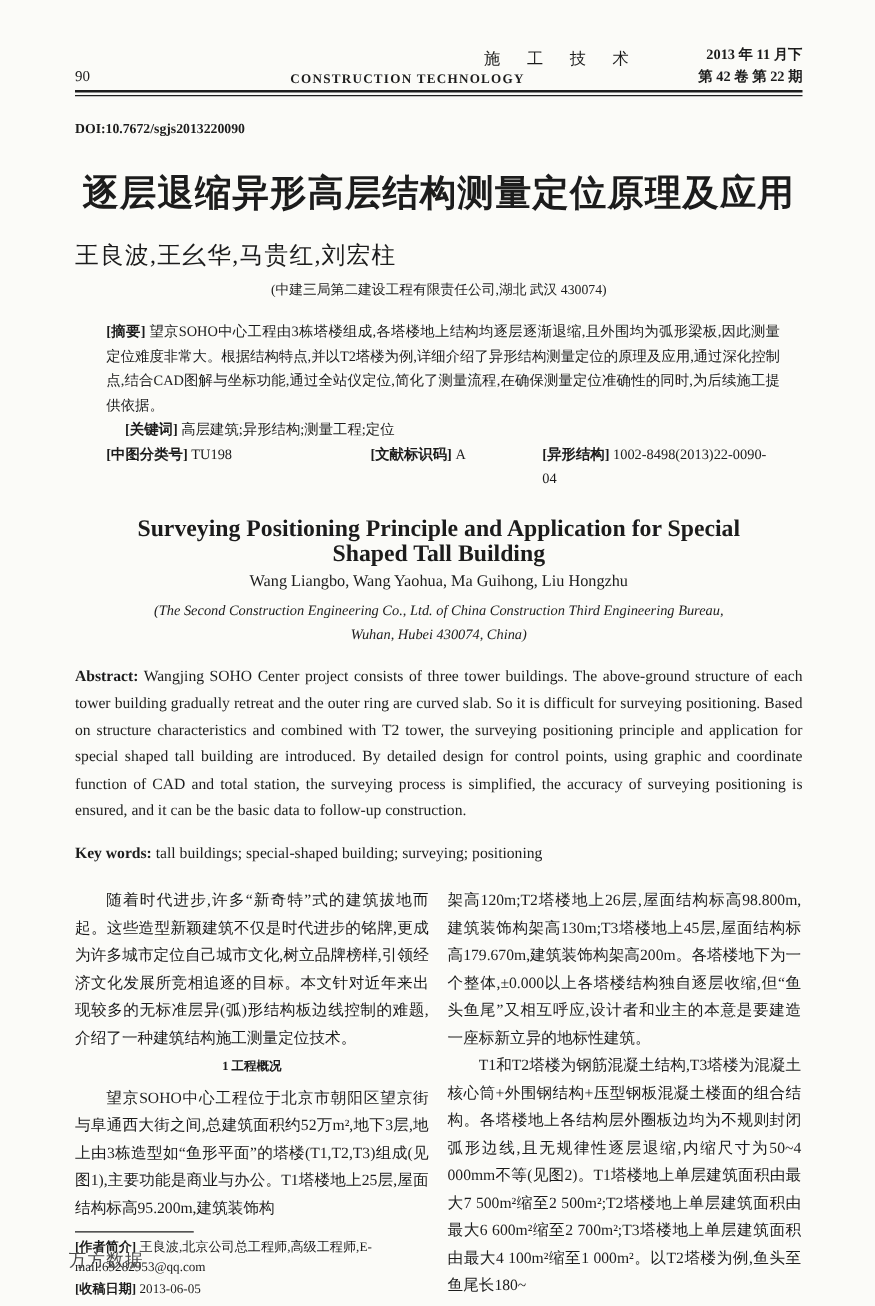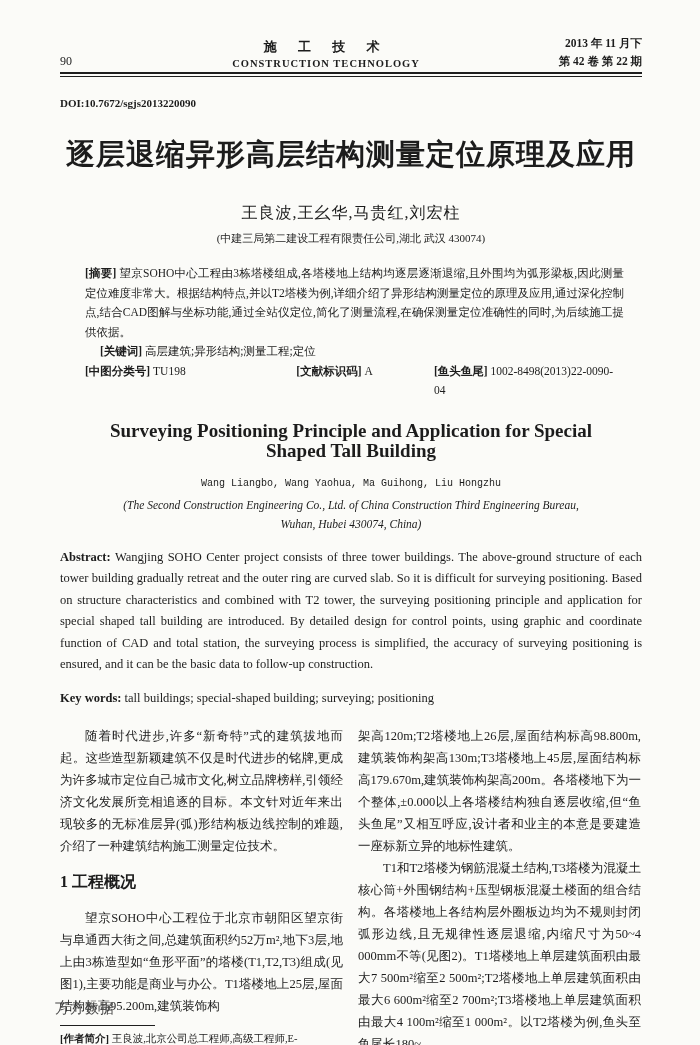--- a/index.html
+++ b/index.html
@@ -10,55 +10,55 @@
     font-family: "Liberation Serif", "DejaVu Serif", serif;
     position: relative;
     overflow: hidden;
   }
   .page { padding: 36px 58px 0 60px; }
 
   
   .hdr { display: grid; grid-template-columns: 80px 1fr 130px; align-items: end; }
   .hdr .c { text-align: center; }
   .hdr .r { text-align: right; white-space: nowrap; }
-  .jt-cn { font-size: 13px; font-weight: bold; letter-spacing: 9px; }
+  .jt-cn { font-size: 13px; font-weight: normal; letter-spacing: 9px; text-align: right; }
   .jt-en { font-size: 10.5px; font-weight: bold; letter-spacing: 1px; margin-top: 2px; }
   .pg-no { font-size: 12px; font-family: Liberation Serif, serif; }
   .hdr-right1 { font-size: 11.5px; font-weight: bold; }
   .hdr-right2 { font-size: 11.5px; font-weight: bold; margin-top: 3px; }
   .hdr-rule { margin-top: 3px; height: 2px; border-top: 2px solid #1e1e1e; border-bottom: 1px solid #1e1e1e; }
 
   .doi { margin-top: 20px; font-size: 11px; font-weight: bold; }
 
   
   .title-cn { margin-top: 26px; text-align: center; font-size: 29px; font-weight: bold; letter-spacing: 1px; }
-  .authors-cn { margin-top: 28px; text-align: center; font-size: 16px; letter-spacing: 1px; }
+  .authors-cn { margin-top: 16px; text-align: left; font-size: 19px; letter-spacing: 1px; }
   .affil-cn { margin-top: 7px; text-align: center; font-size: 11px; }
 
   
   .abs-block { margin: 18px 18px 0 25px; font-size: 11.5px; line-height: 19.5px; text-align: justify; }
   .abs-block b { font-weight: bold; }
   .kw-line { margin: 0 18px 0 25px; font-size: 11.5px; line-height: 19.5px; padding-left: 15px; }
   .clc-row { margin: 0 18px 0 25px; font-size: 11.5px; line-height: 19.5px; display: flex; }
   .clc-row .g1 { width: 212px; }
   .clc-row .g2 { width: 138px; }
 
   
   .title-en { margin: 20px auto 0; max-width: 500px; text-align: center; font-size: 19px; line-height: 20px; font-weight: bold; }
-  .authors-en { margin-top: 17px; text-align: center; font-size: 10px; font-family: Liberation Mono, monospace; }
+  .authors-en { margin-top: 3px; text-align: center; font-size: 13px; font-family: Liberation Serif, serif; }
   .affil-en { margin: 7px auto 0; max-width: 470px; text-align: center; font-style: italic; font-size: 11.5px; line-height: 19px; }
   .abs-en { margin-top: 13px; font-size: 12.5px; line-height: 21.5px; text-align: justify; }
   .kw-en { margin-top: 1px; font-size: 12.5px; line-height: 21.5px; }
 
   
   .cols { margin-top: 15px; display: flex; gap: 15px; }
   .col { width: 283px; font-size: 12.5px; line-height: 22px; text-align: justify; }
   .col p { margin: 0; text-indent: 2em; }
   .col p.noindent { text-indent: 0; }
-  .sec-h { font-weight: bold; font-size: 16px; margin: 14px 0; text-align: left; }
+  .sec-h { font-weight: bold; font-size: 10px; margin: 2px 0; text-align: center; }
 
   
   .footnote { margin-top: 8px; font-size: 10.5px; line-height: 16.5px; text-align: left; }
   .fn-rule { width: 95px; border-top: 1.5px solid #1e1e1e; margin-bottom: 5px; }
   .footnote b { font-weight: bold; }
 
   
   .watermark { position: absolute; left: 55px; top: 1000px; font-size: 14px; color: #474747;
                font-family: "Liberation Sans", "DejaVu Sans", sans-serif; letter-spacing: 1px; }
 </style>
@@ -86,21 +86,21 @@
 
   <div class="title-cn">逐层退缩异形高层结构测量定位原理及应用</div>
   <div class="authors-cn">王良波,王幺华,马贵红,刘宏柱</div>
   <div class="affil-cn">(中建三局第二建设工程有限责任公司,湖北 武汉  430074)</div>
 
   <p class="abs-block"><b>[摘要]</b><span> 望京SOHO中心工程由3栋塔楼组成,各塔楼地上结构均逐层逐渐退缩,且外围均为弧形梁板,因此测量定位难度非常大。根据结构特点,并以T2塔楼为例,详细介绍了异形结构测量定位的原理及应用,通过深化控制点,结合CAD图解与坐标功能,通过全站仪定位,简化了测量流程,在确保测量定位准确性的同时,为后续施工提供依据。</span></p>
   <p class="kw-line"><b>[关键词]</b><span> 高层建筑;异形结构;测量工程;定位</span></p>
   <div class="clc-row">
     <span class="g1"><b>[中图分类号]</b><span> TU198</span></span>
     <span class="g2"><b>[文献标识码]</b><span> A</span></span>
-    <span><b>[鱼头鱼尾]</b><span> 1002-8498(2013)22-0090-04</span></span>
+    <span><b>[异形结构]</b><span> 1002-8498(2013)22-0090-04</span></span>
   </div>
 
   <div class="title-en">Surveying Positioning Principle and Application for Special Shaped Tall Building</div>
   <div class="authors-en">Wang Liangbo, Wang Yaohua, Ma Guihong, Liu Hongzhu</div>
   <div class="affil-en">(The Second Construction Engineering Co., Ltd. of China Construction Third Engineering Bureau, Wuhan, Hubei  430074, China)</div>
   <p class="abs-en"><b>Abstract:</b><span> Wangjing SOHO Center project consists of three tower buildings. The above-ground structure of each tower building gradually retreat and the outer ring are curved slab. So it is difficult for surveying positioning. Based on structure characteristics and combined with T2 tower, the surveying positioning principle and application for special shaped tall building are introduced. By detailed design for control points, using graphic and coordinate function of CAD and total station, the surveying process is simplified, the accuracy of surveying positioning is ensured, and it can be the basic data to follow-up construction.</span></p>
   <p class="kw-en"><b>Key words:</b><span> tall buildings; special-shaped building; surveying; positioning</span></p>
 
   <div class="cols">
     <div class="col">

